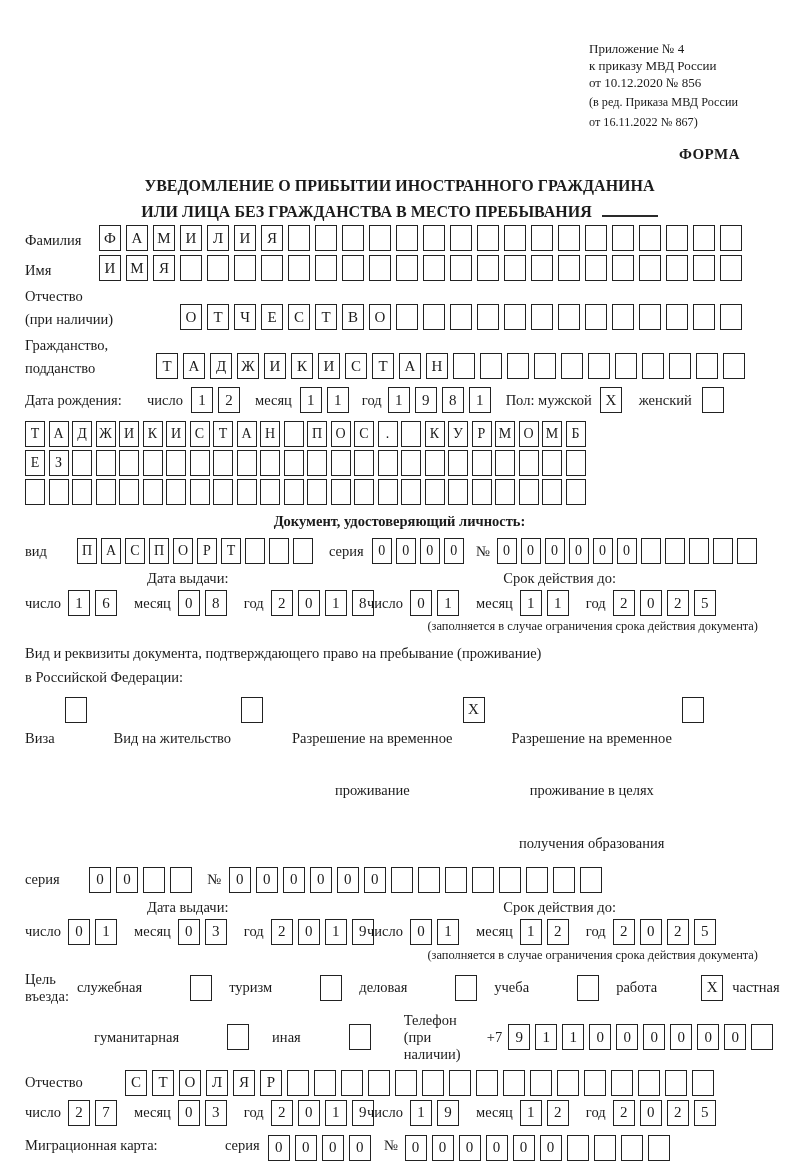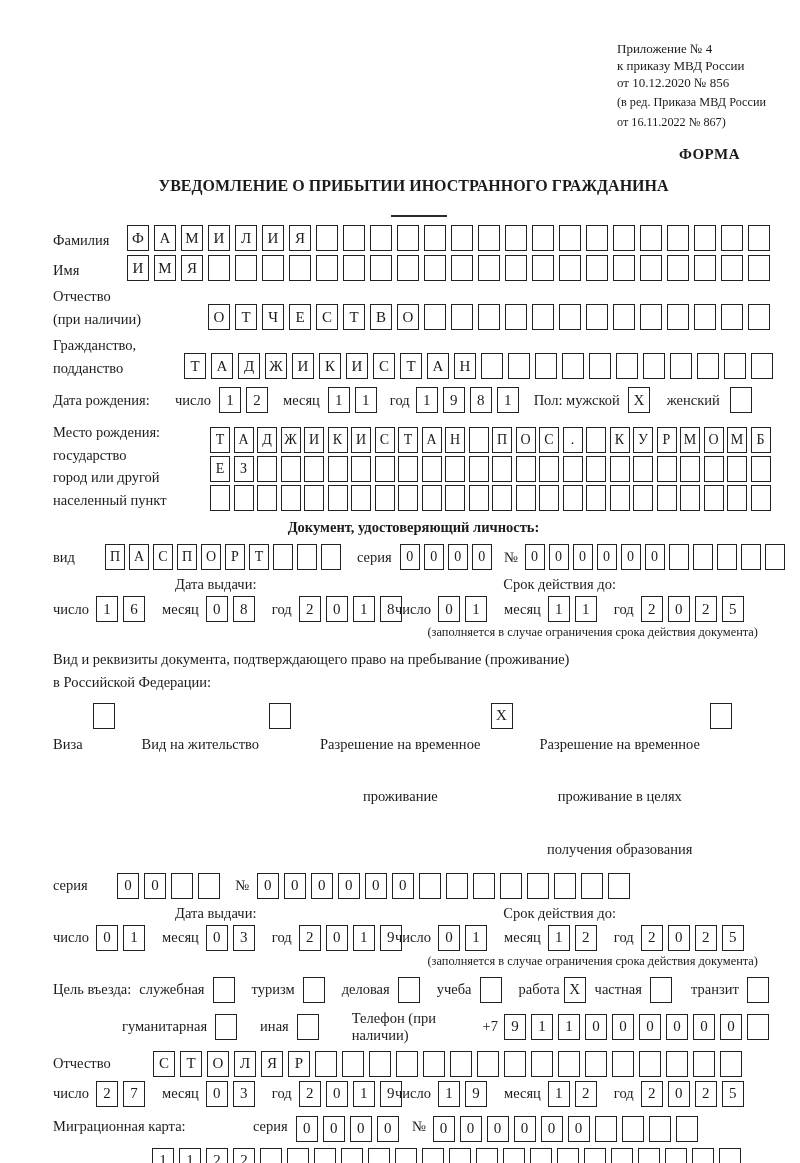--- a/index.html
+++ b/index.html
@@ -1,18 +1,18 @@
 <!DOCTYPE html>
 <html><head>
 <meta charset="utf-8">
 <style>
   html,body{margin:0;padding:0;background:#fff;}
   .page{
     width:800px;height:1163px;box-sizing:border-box;
-    padding:40px 26px 18px 53px;
+    padding:40px 26px 18px 25px;
     background:#fff;color:#1b1b1b;
     font-family:"Liberation Serif","DejaVu Serif",serif;
     overflow:hidden;position:relative;
   }
   
   .ref{margin-left:564px;width:210px;font-size:13px;line-height:1.32;}
   .ref .small{font-size:12.2px;margin-top:3px;}
   .forma{text-align:right;padding-right:34px;font-weight:700;font-size:15px;margin-top:16px;letter-spacing:.5px;}
   
   .title{text-align:center;font-weight:700;font-size:16px;line-height:1.65;margin-top:10px;}
@@ -49,21 +49,21 @@
   .note{font-size:12.4px;text-align:right;margin:3px 16px 8px 0;}
   
   .intro{font-size:14.5px;line-height:1.6;}
   .opts{display:flex;align-items:flex-start;margin:8px 0 12px 0;font-size:14.5px;}
   .opt{display:flex;align-items:flex-start;}
   .optlines{line-height:1.5;margin-right:10px;text-align:center;}
   .optlines span{display:block;margin-top:31px;}
   .optlines span:empty{display:none;}
   
   .purpose{display:flex;align-items:center;font-size:14.5px;margin-bottom:7px;flex-wrap:nowrap;}
-  .pitem{display:flex;align-items:center;}
+  .pitem{display:flex;align-items:center;gap:40px;}
   .pitem .pl{margin-right:8px;}
   .indent68{margin-left:69px;}
   [data-interactable="true"]{cursor:pointer;}
 </style>
 </head>
 <body>
 
 <div class="page" data-interactable="false">
 
   <div class="ref" data-interactable="false">
@@ -72,21 +72,21 @@
     <div data-interactable="false">от 10.12.2020 № 856</div>
     <div class="small" data-interactable="false">(в ред. Приказа МВД России</div>
     <div class="small" data-interactable="false">от 16.11.2022 № 867)</div>
   </div>
 
   <div class="forma" data-interactable="false">ФОРМА</div>
 
   <div class="title" data-interactable="false">
     <div data-interactable="false">УВЕДОМЛЕНИЕ О ПРИБЫТИИ ИНОСТРАННОГО ГРАЖДАНИНА</div>
     <div>
-      <span class="blank" data-interactable="false"></span>
+      <span data-interactable="false">ИЛИ ЛИЦА БЕЗ ГРАЖДАНСТВА В МЕСТО ПРЕБЫВАНИЯ</span><span class="blank" data-interactable="false"></span>
     </div>
   </div>
 
 
   <div class="frow" data-interactable="false">
     <span class="lbl w74" data-interactable="false">Фамилия</span>
     <span class="cells" data-interactable="false">
         <span class="cell" data-interactable="true">Ф</span>
         <span class="cell" data-interactable="true">А</span>
         <span class="cell" data-interactable="true">М</span>
@@ -228,26 +228,20 @@
     <span class="cells" data-interactable="false" style="margin-right:12px;">
         <span class="cell" data-interactable="true">X</span>
       </span>
     <span class="lbl" style="margin-right:10px;" data-interactable="false">женский</span>
     <span class="cells" data-interactable="false">
         <span class="cell" data-interactable="true"></span>
       </span>
   </div>
 
   <div class="frow" data-interactable="false">
-    <span class="lblblock w157" data-interactable="false">
-      <span data-interactable="false">Место рождения:</span>
-      <span data-interactable="false">государство</span>
-      <span data-interactable="false">город или другой</span>
-      <span data-interactable="false">населенный пункт</span>
-    </span>
     <span class="stack">
       <span class="cells cells-bp" data-interactable="false">
           <span class="cell" data-interactable="true">Т</span>
           <span class="cell" data-interactable="true">А</span>
           <span class="cell" data-interactable="true">Д</span>
           <span class="cell" data-interactable="true">Ж</span>
           <span class="cell" data-interactable="true">И</span>
           <span class="cell" data-interactable="true">К</span>
           <span class="cell" data-interactable="true">И</span>
           <span class="cell" data-interactable="true">С</span>

